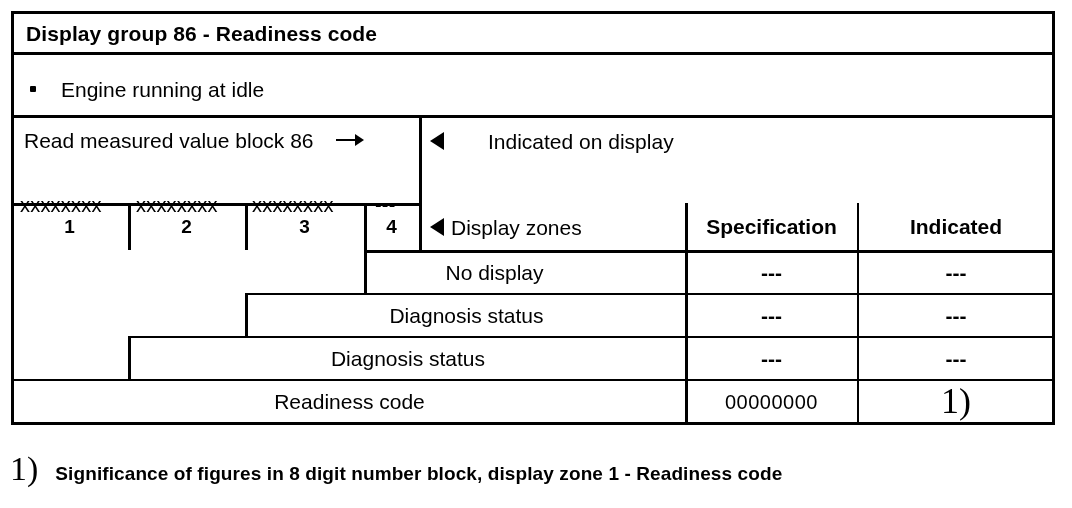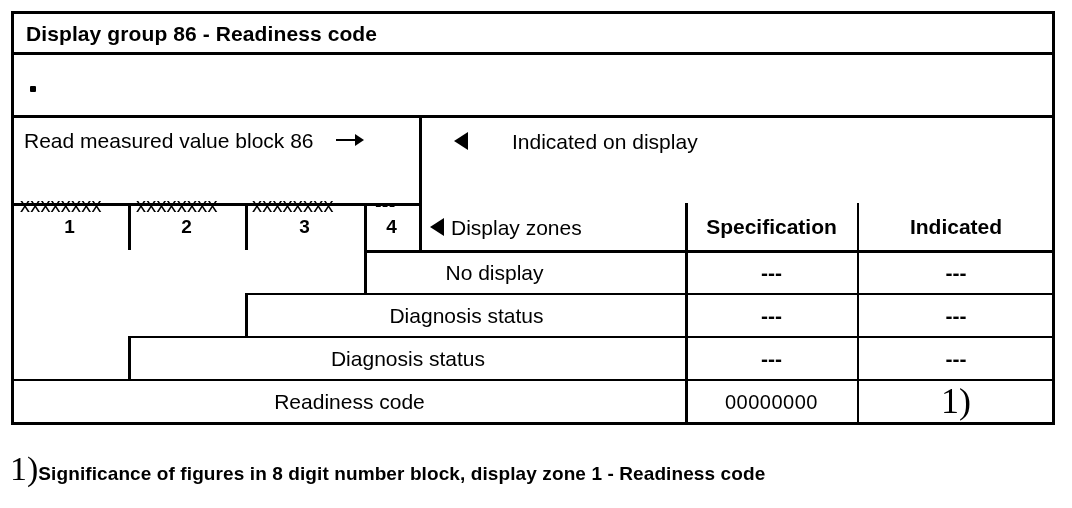--- a/index.html
+++ b/index.html
@@ -179,41 +179,42 @@
   <div class="rule-v" style="left:1052px; top:11px; height:414px;"></div>
 
   <div class="rule-v" style="left:419px; top:115px; height:138px;"></div>
 
   <div class="cell left t-title" style="left:26px; top:20px; width:600px; height:26px;">
     <span>Display group 86 - Readiness code</span>
   </div>
 
   <div class="cell left" style="left:30px; top:75px; width:500px; height:28px;">
     <span class="bullet-dot"></span>
+    <span class="t-body" style="margin-left:25px;">Engine running at idle</span>
   </div>
 
   <div class="cell left" style="left:24px; top:126px; width:390px; height:28px;">
     <span class="t-body">Read measured value block 86</span>
     <span class="arrow-right" style="margin-left:22px;"></span>
   </div>
 
   <div class="cell left t-mono-x" style="left:20px; top:173px; width:110px; height:24px;">
     <span>xxxxxxxx</span>
   </div>
   <div class="cell left t-mono-x" style="left:136px; top:173px; width:110px; height:24px;">
     <span>xxxxxxxx</span>
   </div>
   <div class="cell left t-mono-x" style="left:252px; top:173px; width:110px; height:24px;">
     <span>xxxxxxxx</span>
   </div>
   <div class="cell left t-mono-x" style="left:375px; top:173px; width:40px; height:24px;">
     <span>---</span>
   </div>
 
-  <div class="cell left marker-row" style="left:454px; top:128px; width:420px; height:26px;gap:44px;">
+  <div class="cell left marker-row" style="left:430px; top:128px; width:420px; height:26px;gap:44px;">
     <span class="tri-left"></span>
     <span class="t-body">Indicated on display</span>
   </div>
 
   <div class="rule-v" style="left:128px; top:203px; height:47px;"></div>
   <div class="rule-v" style="left:245px; top:203px; height:47px;"></div>
   <div class="rule-v" style="left:364px; top:203px; height:47px;"></div>
 
   <div class="cell center t-zone" style="left:11px; top:214px; width:117px; height:24px;">
     <span>1</span>
@@ -296,16 +297,16 @@
   </div>
   <div class="cell center dash" style="left:860px; top:345px; width:192px; height:26px;">
     <span>---</span>
   </div>
   <div class="cell center" style="left:860px; top:383px; width:192px; height:36px;">
     <span class="eval-ref">1)</span>
   </div>
 
   <div class="footnote" style="left:10px; top:452px; width:1050px; height:40px;">
     <span class="fn-mark">1)</span>
-    <span class="fn-text" style="">Significance of figures in 8 digit number block, display zone 1 - Readiness code</span>
+    <span class="fn-text" style="margin-left:17px;">Significance of figures in 8 digit number block, display zone 1 - Readiness code</span>
   </div>
 
 </div>
 
 </body></html>

